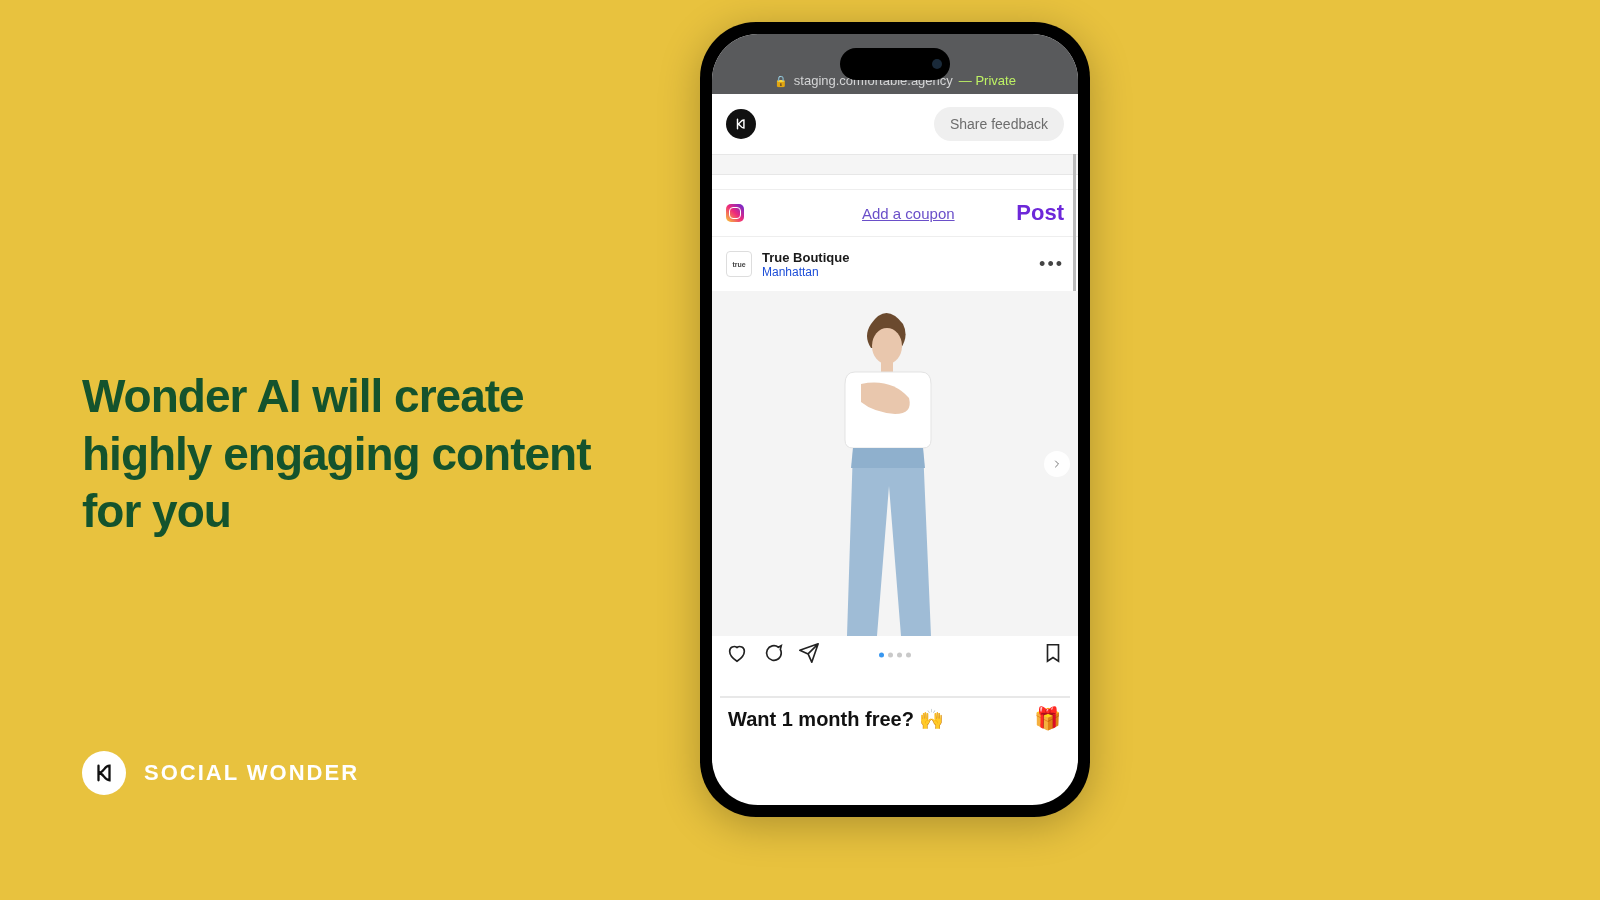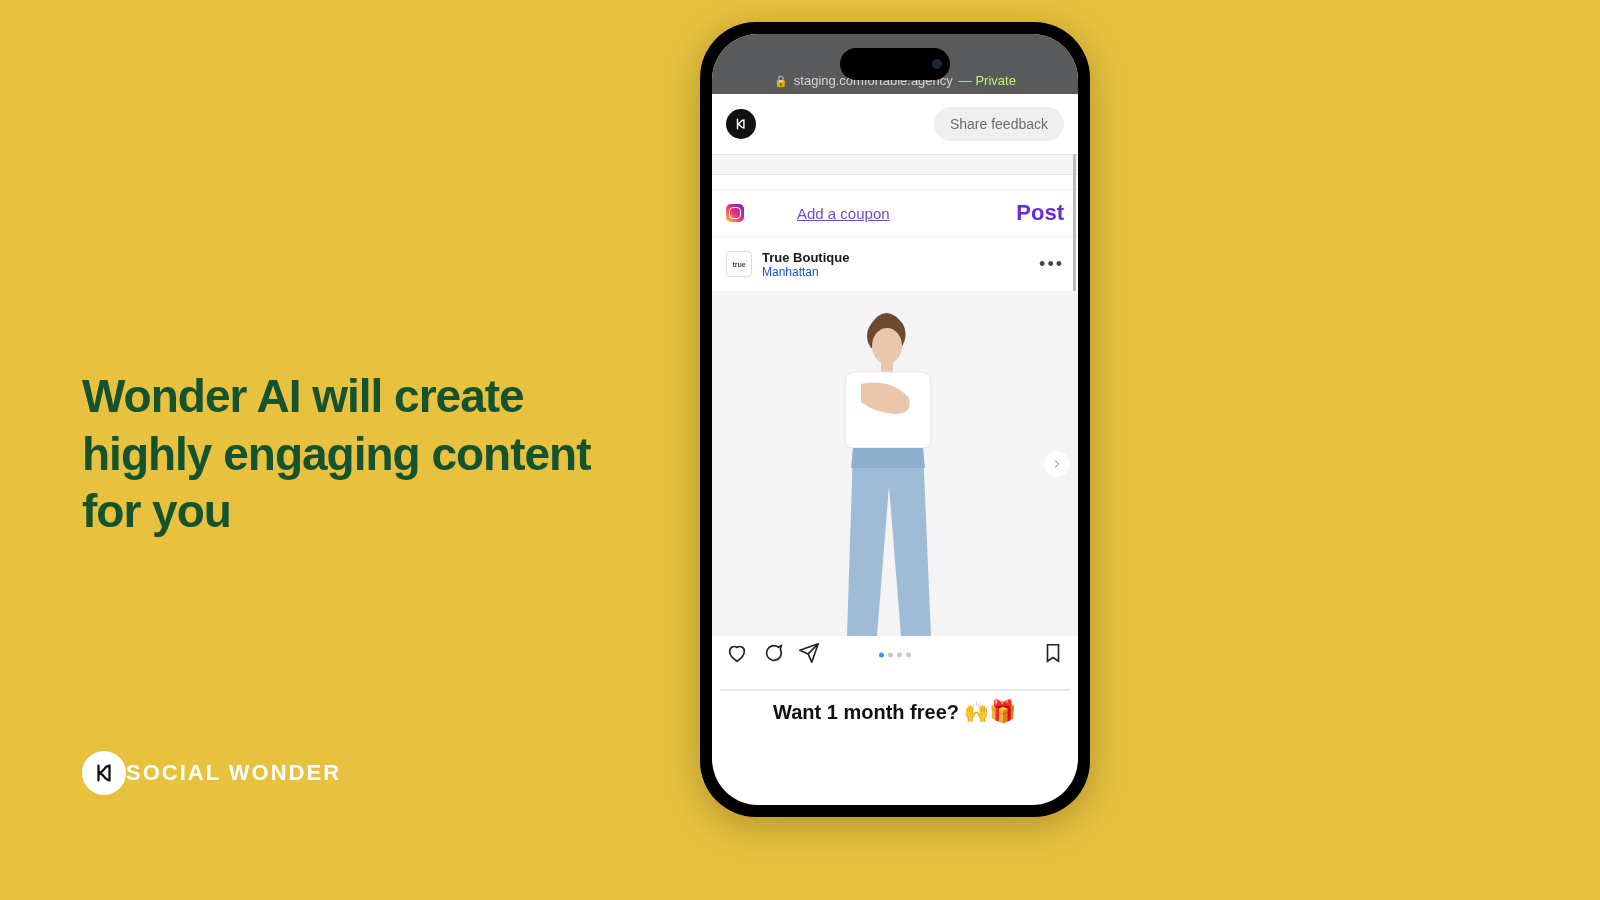--- a/index.html
+++ b/index.html
@@ -23,20 +23,21 @@
     letter-spacing: -1px;
     max-width: 560px;
   }
 
   .footer-brand {
     position: absolute;
     left: 82px;
     bottom: 105px;
     display: flex;
     align-items: center;
+    gap: 18px;
   }
   .footer-logo-badge {
     width: 44px;
     height: 44px;
     border-radius: 50%;
     background: #fff;
     display: flex;
     align-items: center;
     justify-content: center;
   }
@@ -141,21 +142,21 @@
   
   .coupon-row {
     height: 48px;
     display: flex;
     align-items: center;
     padding: 0 14px;
     justify-content: space-between;
     border-top: 1px solid #eee;
     border-bottom: 1px solid #eee;
   }
-  .coupon-left { display: flex; align-items: center; gap: 53px; }
+  .coupon-left { display: flex; align-items: center; gap: 118px; }
   .insta-glyph {
     width: 18px; height: 18px;
     border-radius: 5px;
     background: linear-gradient(45deg,#f9ce34,#ee2a7b,#6228d7);
     position: relative;
   }
   .insta-glyph::after{
     content:"";
     position:absolute;
     inset:3px;
@@ -242,26 +243,26 @@
   .post-caption {
     padding: 2px 14px 10px;
     font-size: 15px;
     line-height: 1.4;
     color: #3a3a3a;
   }
   .post-caption .uname { font-weight: 700; color:#1a1a1a; }
 
   
   .promo-bar {
-    margin: 15px 8px 0;
+    margin: 22px 8px 0;
     border-top: 2px solid #e8e8e8;
     padding: 8px 8px 0;
     display:flex;
     align-items:center;
-    justify-content:center;
+    justify-content:space-between;
   }
   .promo-text {
     font-size: 20px;
     font-weight: 800;
     color: #111;
   }
   .gift-emoji { font-size: 22px; }
 
   .scroll-indicator{
     position:absolute;

